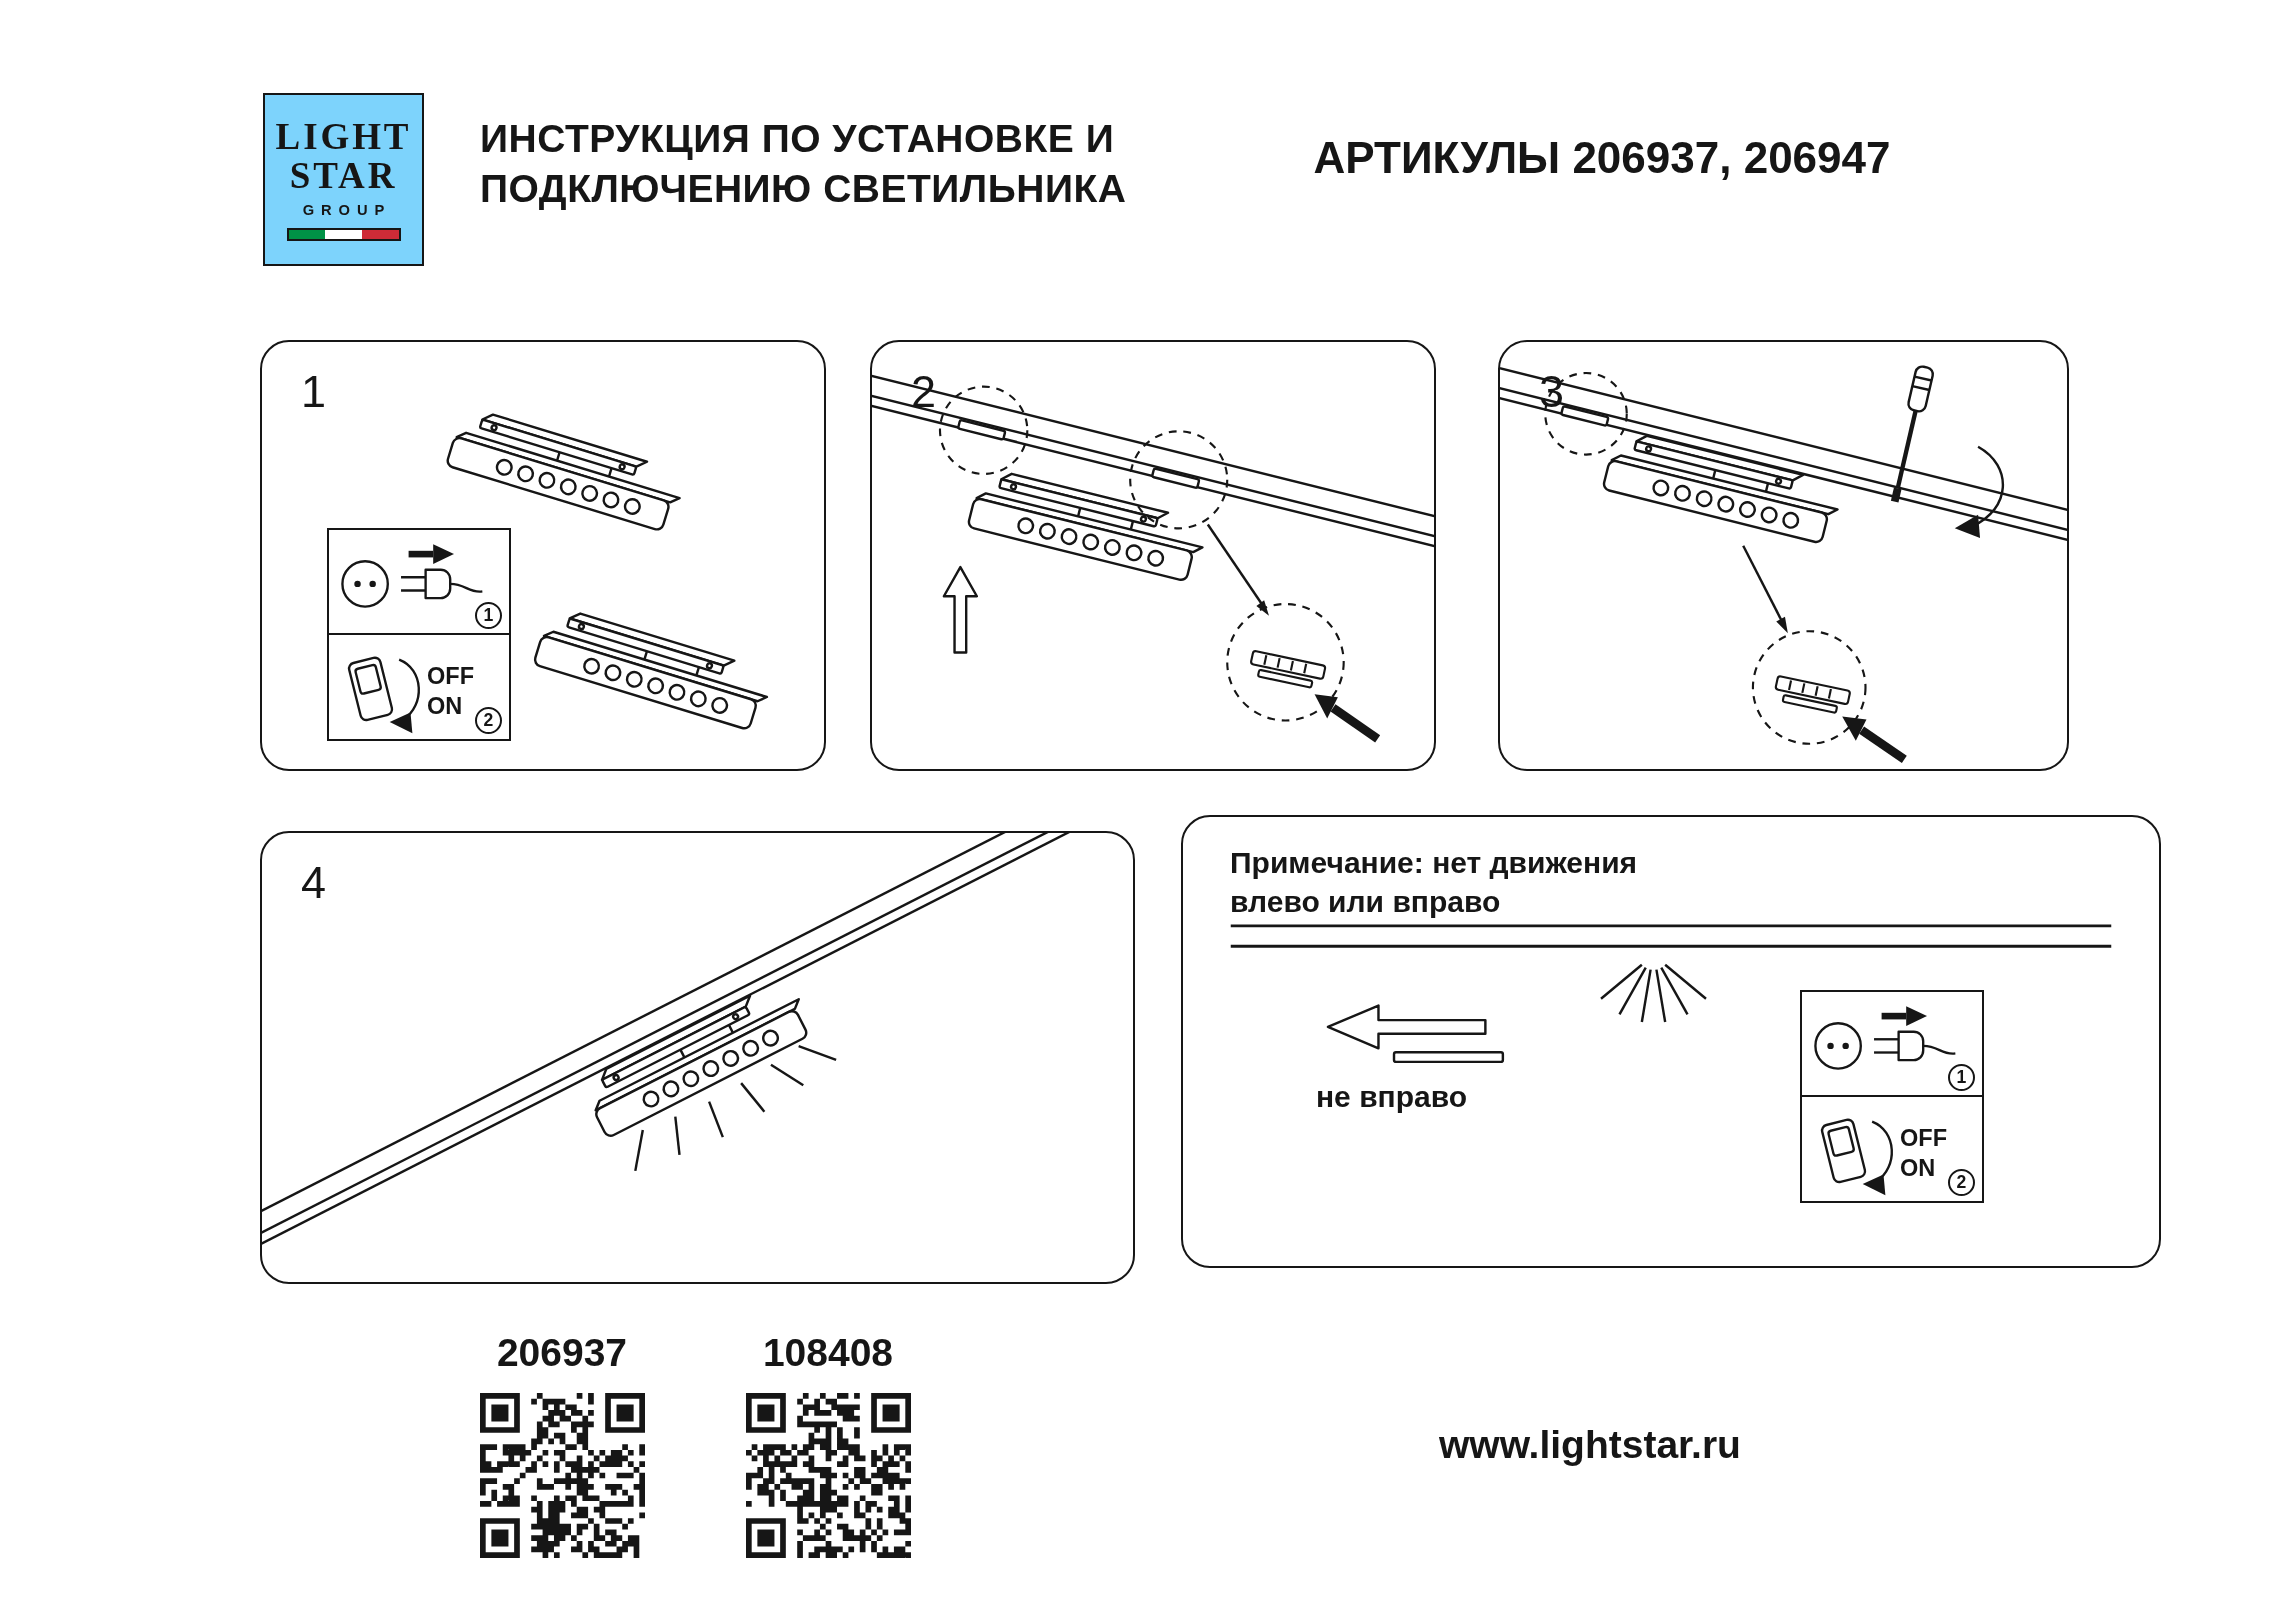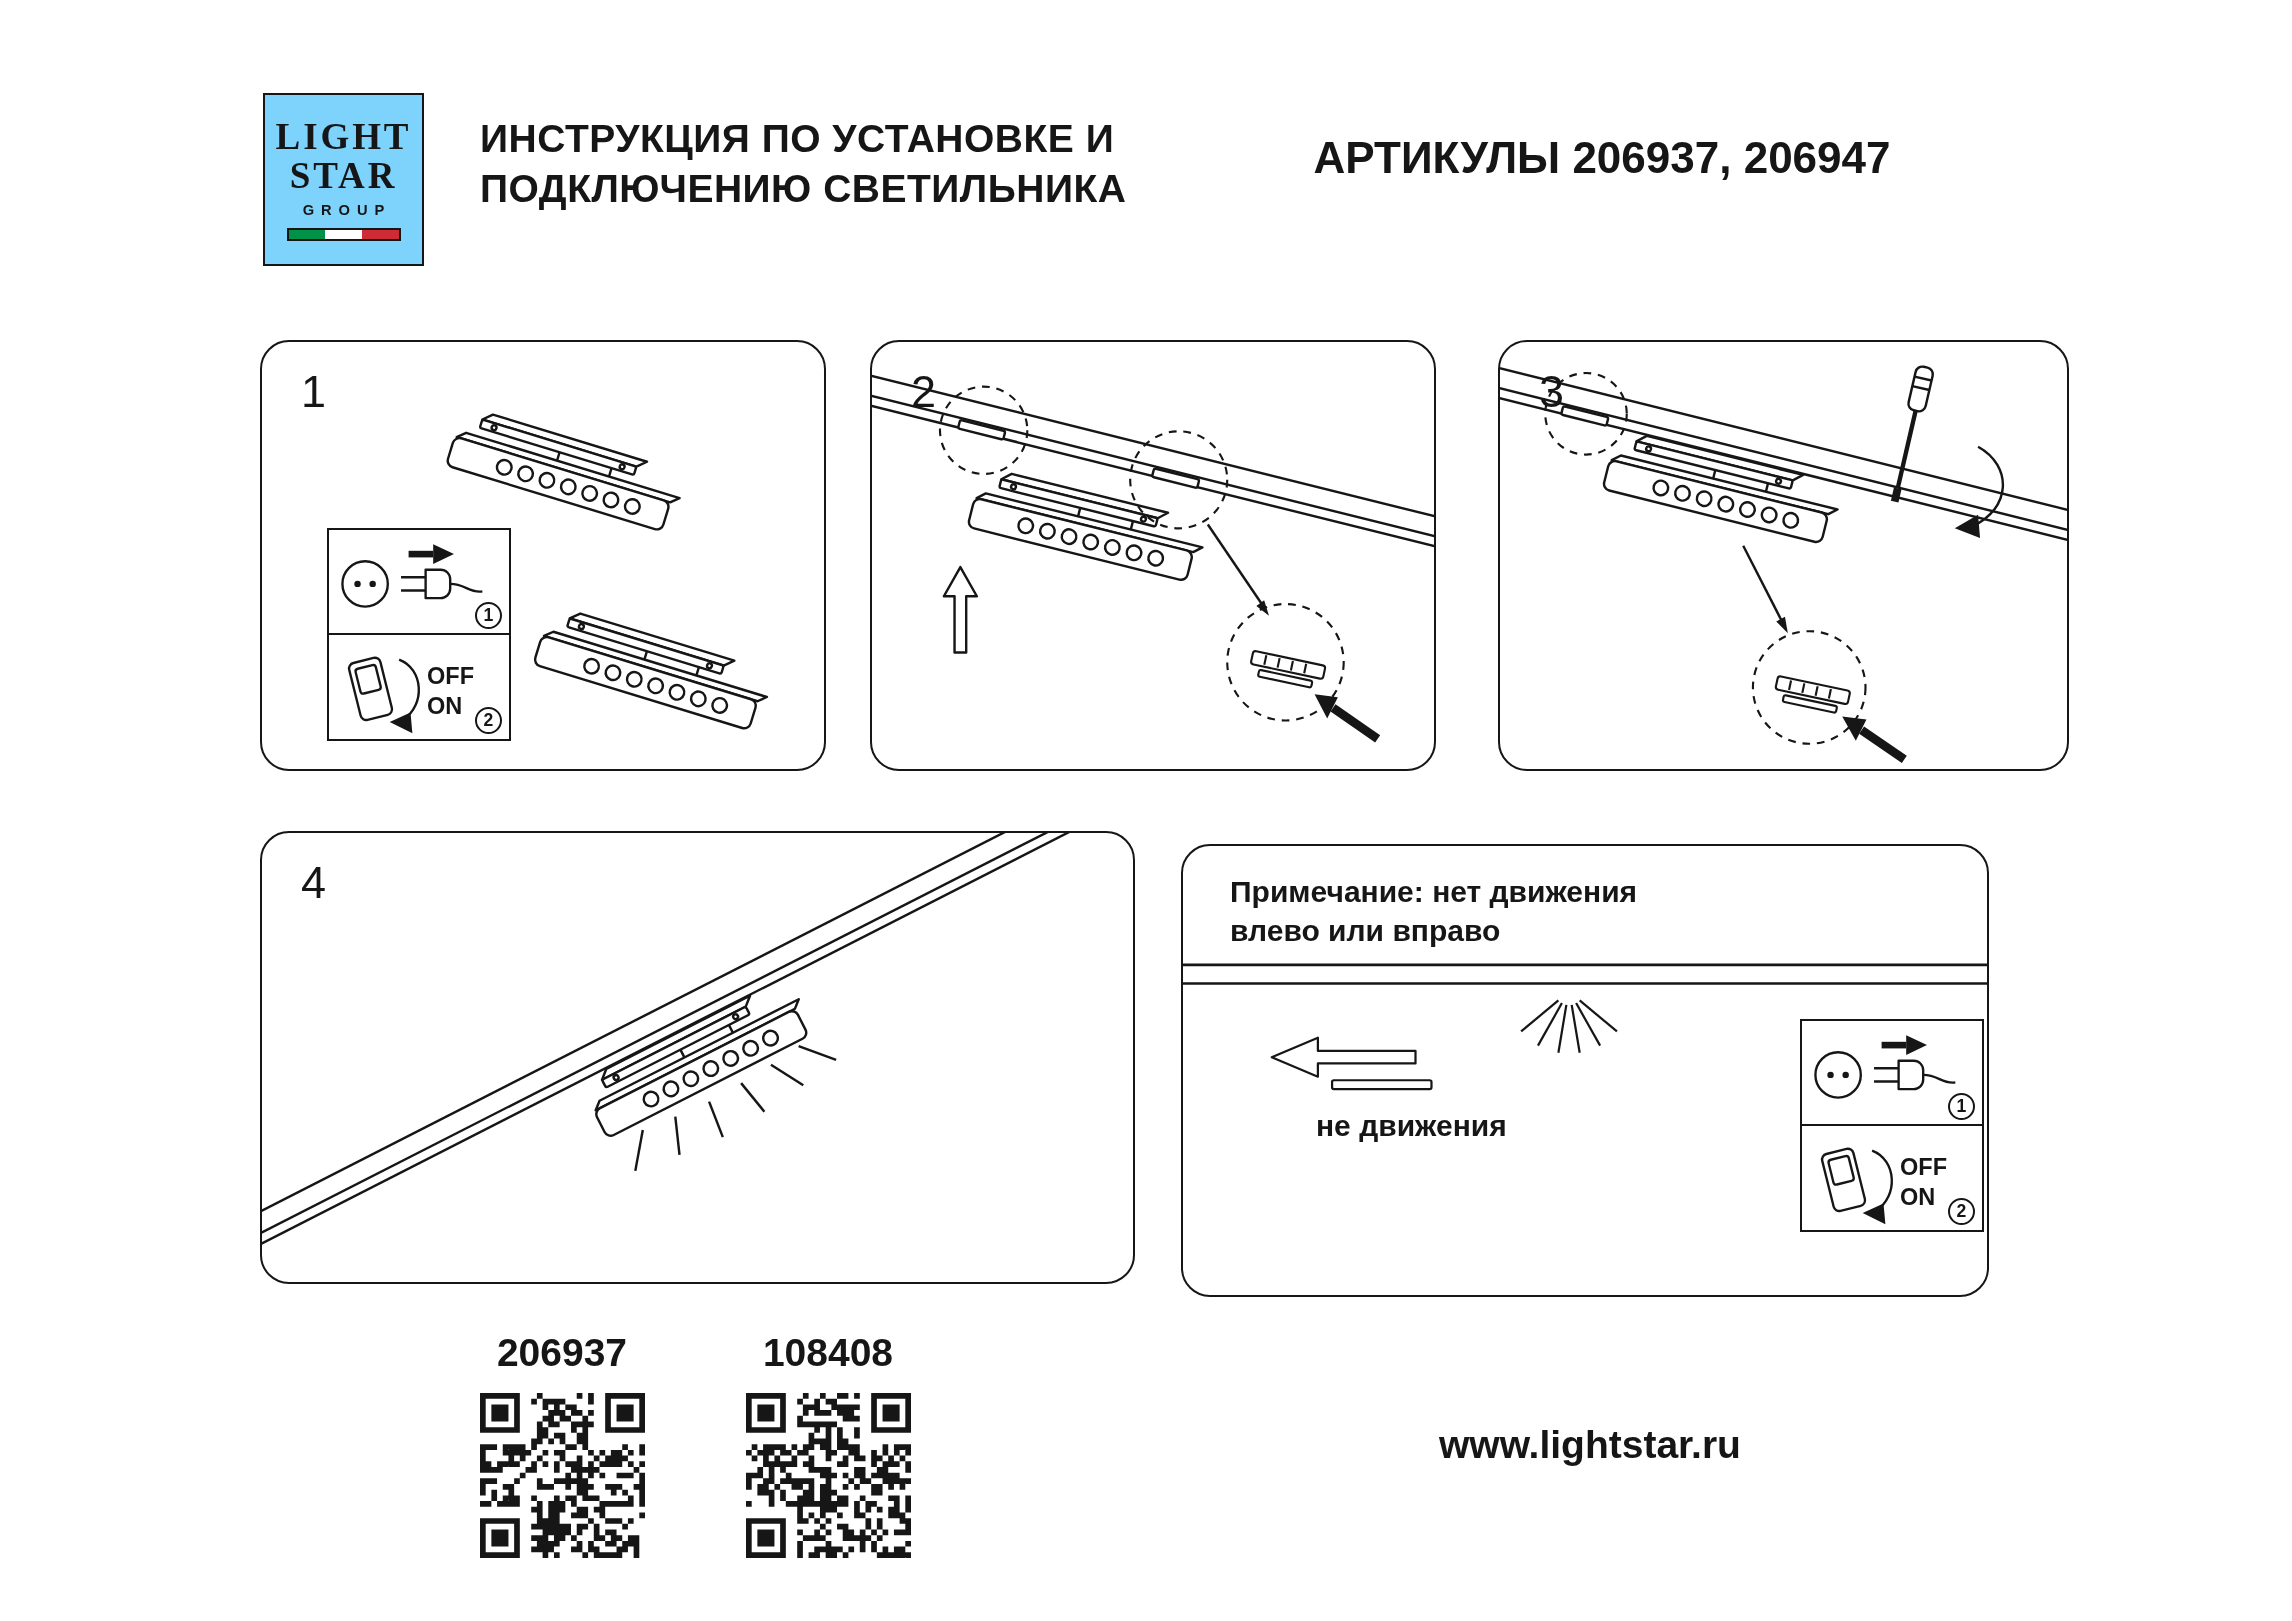--- a/index.html
+++ b/index.html
@@ -245,21 +245,21 @@
         <line x1="436" y1="277" x2="432" y2="316"></line>
         <line x1="474" y1="275" x2="482" y2="312"></line>
         <line x1="510" y1="272" x2="530" y2="306"></line>
         <line x1="544" y1="268" x2="572" y2="298"></line>
       </g>
     </g>
   </svg>
   <span class="step-num">4</span>
 </section>
 
-<section class="panel" style="left:1181px; top:844px; width:808px; height:453px;">
+<section class="panel" style="left:1181px; top:815px; width:980px; height:453px;">
   <svg class="draw" viewBox="0 0 906 462">
     <g>
       <line class="ln2" x1="0" y1="112" x2="906" y2="112"></line>
       <line class="ln2" x1="0" y1="133" x2="906" y2="133"></line>
     </g>
     <g class="rays">
       <line x1="423" y1="152" x2="381" y2="187"></line>
       <line x1="427" y1="155" x2="400" y2="203"></line>
       <line x1="432" y1="157" x2="423" y2="211"></line>
       <line x1="438" y1="157" x2="447" y2="211"></line>
@@ -267,21 +267,21 @@
       <line x1="447" y1="152" x2="489" y2="187"></line>
     </g>
     <polygon class="shape" points="100,216 152,194 152,209 262,209 262,223 152,223 152,238"></polygon>
     <rect class="shape" x="168" y="242" width="112" height="10" rx="2"></rect>
   </svg>
 
   <div class="note-text">
     <div>Примечание: нет движения</div>
     <div>влево или вправо</div>
   </div>
-  <div class="note-caption">не движения</div>
+  <div class="note-caption">не вправо</div>
 
   <div class="icon-box" style="left:617px; top:173px;">
     <div class="icon-cell">
       <svg viewBox="0 0 190 110">
         <circle class="shape" cx="38" cy="57" r="24"></circle>
         <circle class="solid" cx="30" cy="57" r="3.4"></circle>
         <circle class="solid" cx="46" cy="57" r="3.4"></circle>
         <line class="ln" x1="76" y1="50" x2="102" y2="50"></line>
         <line class="ln" x1="76" y1="64" x2="102" y2="64"></line>
         <path class="shape" d="M102 42 h16 a10 10 0 0 1 10 10 v10 a10 10 0 0 1 -10 10 h-16 z"></path>

